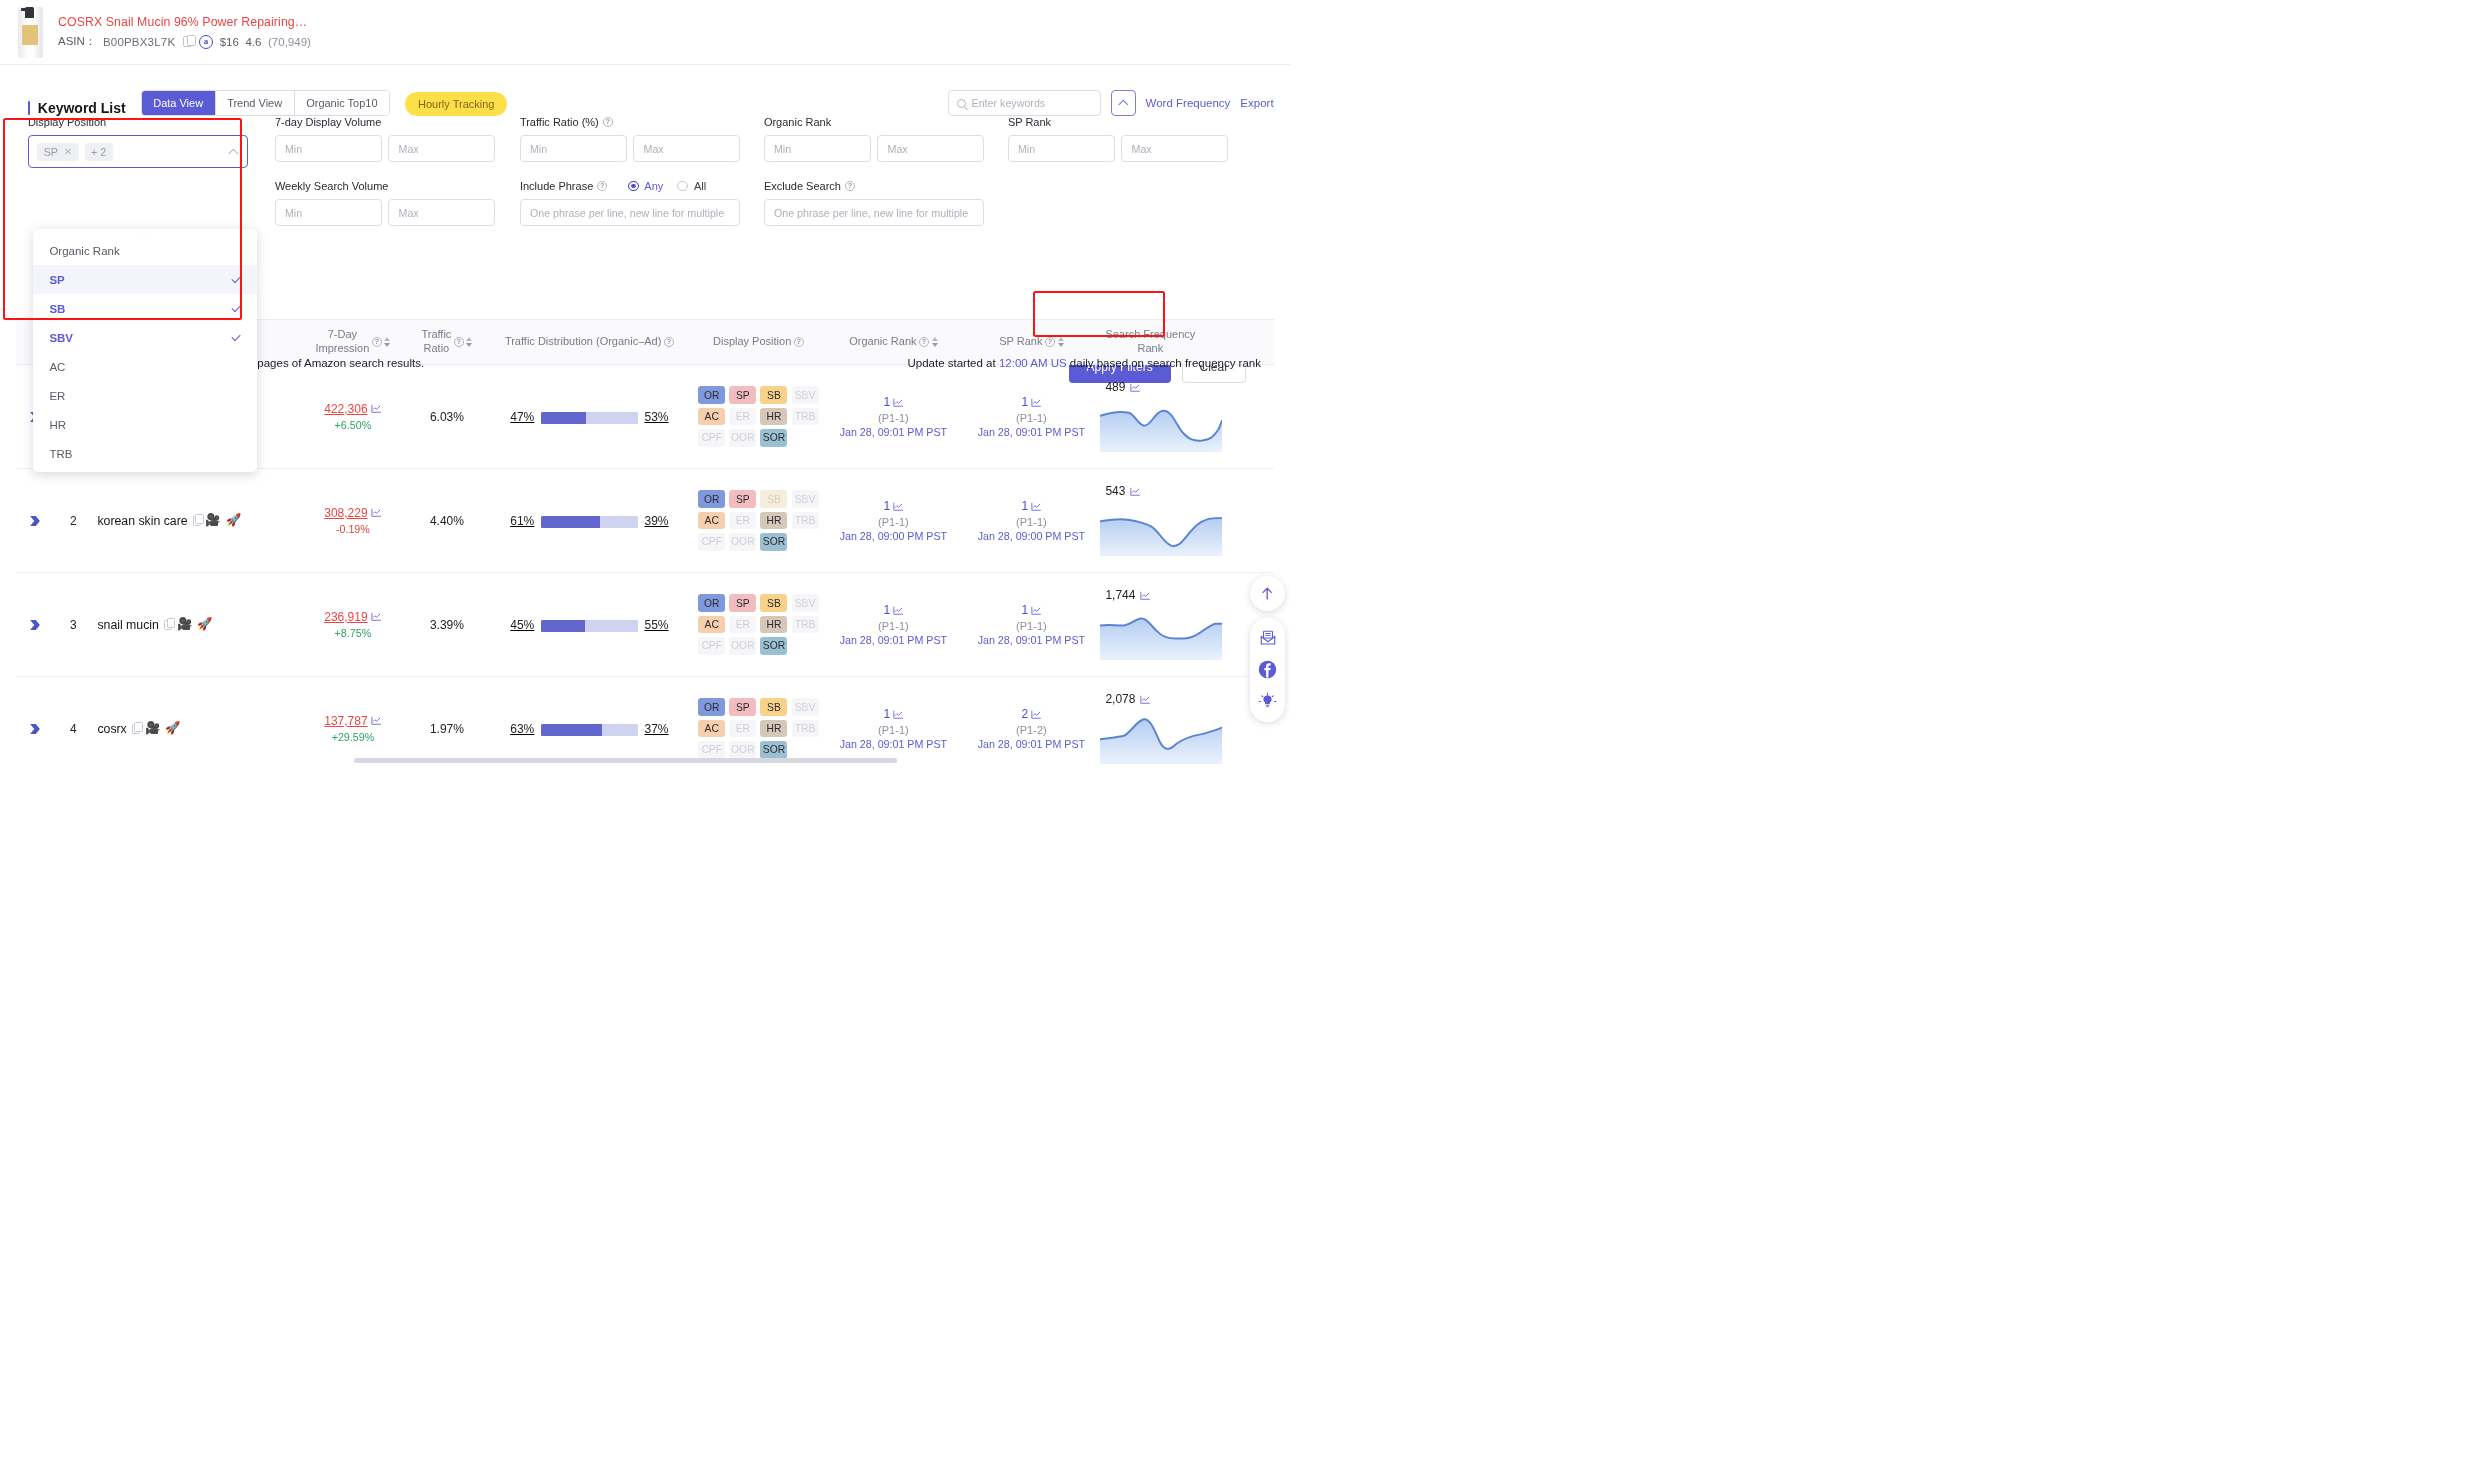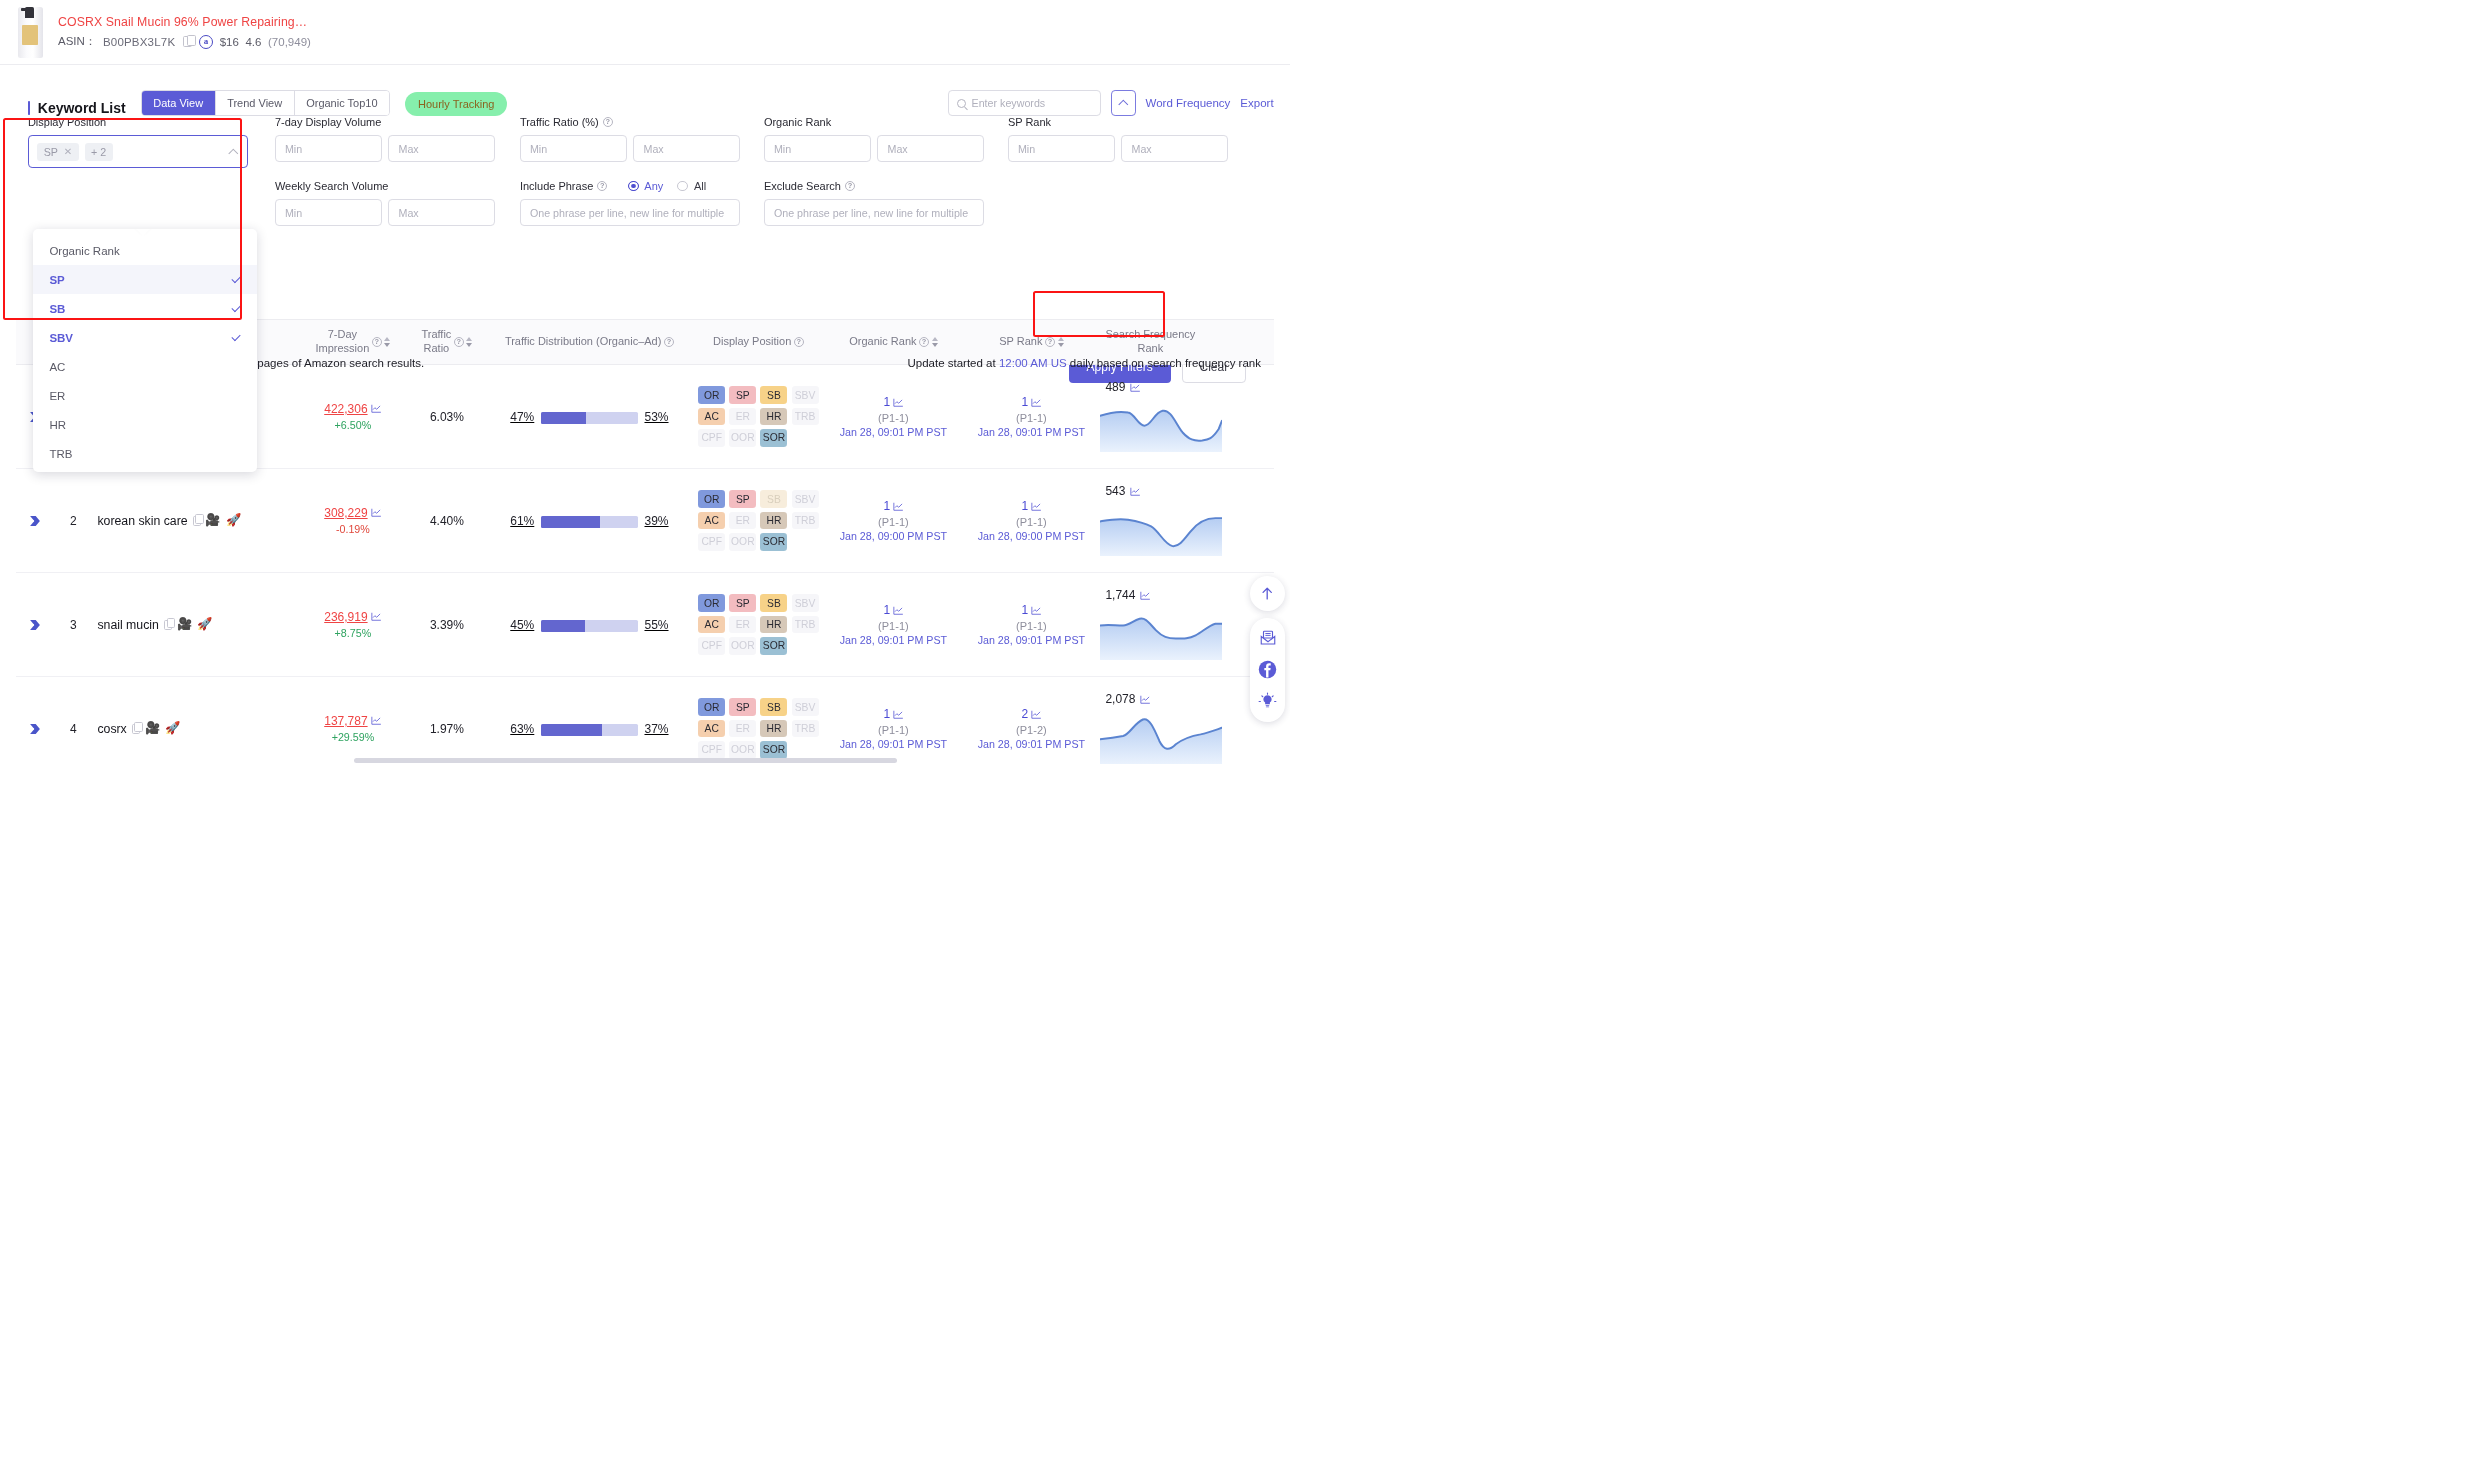--- a/index.html
+++ b/index.html
@@ -73,21 +73,21 @@
     background: #5b5bd6; margin-right: 7.4px; border-radius: 0.8px;
   }
   .seg { display: flex; margin-left: 15px; border-radius: 4.1px; overflow: hidden; border: 0.8px solid #dcdce4; }
   .seg-btn {
     font-size: 11px; padding: 5.8px 11.5px; background: #fff; color: #5a5a68;
     border-right: 0.8px solid #dcdce4; cursor: pointer; white-space: nowrap;
   }
   .seg-btn:last-child { border-right: none; }
   .seg-btn.active { background: #5b5bd6; color: #fff; }
   .pill-hourly {
-    margin-left: 15px; background: #86efac; color: #8a6420;
+    margin-left: 15px; background: #fde047; color: #8a6420;
     font-size: 11px; padding: 5.8px 13px; border-radius: 13px; cursor: pointer;
   }
   .kw-head-right { margin-left: auto; display: flex; align-items: center; gap: 10px; }
   .search-box {
     width: 153px; height: 26px; border: 0.8px solid #dcdce4; border-radius: 4.1px;
     display: flex; align-items: center; padding: 0 8.2px; gap: 5.8px;
   }
   .mag {
     width: 9px; height: 9px; border: 1.2px solid #b4b4c0; border-radius: 50%;
     position: relative; flex: none;

